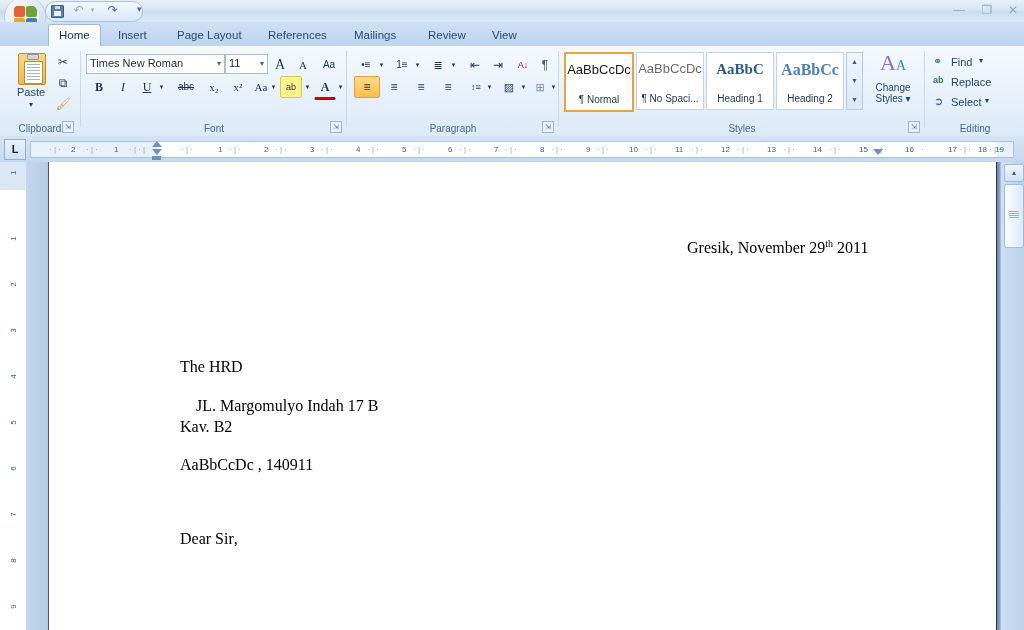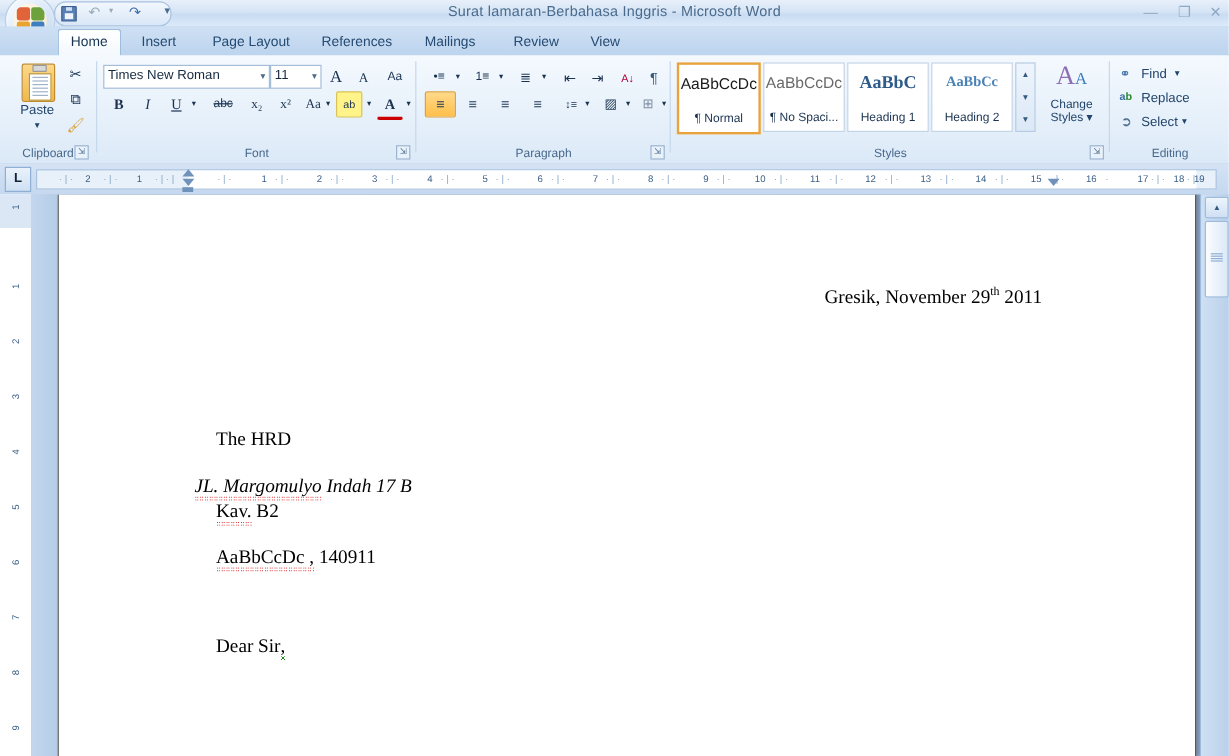--- a/index.html
+++ b/index.html
@@ -222,21 +222,20 @@
   }
   .sc-grip{position:absolute;left:4px;top:26px;width:10px;height:7px;}
   .sc-grip i{display:block;height:1px;background:#8fb0d4;margin-bottom:1px;}
 </style>
 </head>
 <body>
 
 <div class="app">
 
   <div class="titlebar">
-    <div class="title-text">Surat lamaran-Berbahasa Inggris  -  Microsoft Word</div>
 
     <div class="qat-box"></div>
     <div class="qat-btn" style="left:48px;">
       <div class="floppy"></div>
     </div>
     <div class="qat-btn" style="left:70px;">
       <div class="arrowglyph undo">↶</div>
     </div>
     <div class="qat-btn" style="left:88px;width:9px;">
       <div class="arrowglyph undo" style="font-size:7px;">▾</div>
@@ -447,21 +446,21 @@
       </div>
       <div class="stylebox" style="left:76px;">
         <div class="sty-prev" style="color:#6a6a6a;">AaBbCcDc</div>
         <div class="sty-name">¶ No Spaci...</div>
       </div>
       <div class="stylebox" style="left:146px;">
         <div class="sty-prev serif">AaBbC</div>
         <div class="sty-name">Heading 1</div>
       </div>
       <div class="stylebox" style="left:216px;">
-        <div class="sty-prev serif" style="font-size:12px;color:#4a82b8;">AaBbCc</div>
+        <div class="sty-prev serif" style="font-size:16px;color:#4a82b8;">AaBbCc</div>
         <div class="sty-name">Heading 2</div>
       </div>
 
       <div class="gal-arrows" style="left:286px;">
         <div class="ga" style="top:0;">▴</div>
         <div class="ga" style="top:19px;">▾</div>
         <div class="ga" style="top:38px;">▾</div>
       </div>
 
       <div class="changestyles" style="left:308px;">
@@ -568,21 +567,21 @@
 
   <div class="docarea">
     <div class="page">
 
       <div class="doc-text" style="left:638px;top:76px;">
         <span>Gresik, November 29</span><sup>th</sup><span> 2011</span>
       </div>
 
       <div class="doc-text" style="left:131px;top:196px;font-weight:normal;">The HRD</div>
 
-      <div class="doc-text" style="left:113px;top:235px;font-style:italic;">
+      <div class="doc-text" style="left:147px;top:235px;">
         <span class="sq-red"><span>JL. Margomulyo</span></span><span> Indah 17 B</span>
       </div>
       <div class="doc-text" style="left:131px;top:256px;">
         <span class="sq-red"><span>Kav.</span></span><span> B2</span>
       </div>
       <div class="doc-text" style="left:131px;top:294px;">
         <span class="sq-red"><span>AaBbCcDc ,</span></span><span> 140911</span>
       </div>
 
       <div class="doc-text" style="left:131px;top:368px;">

